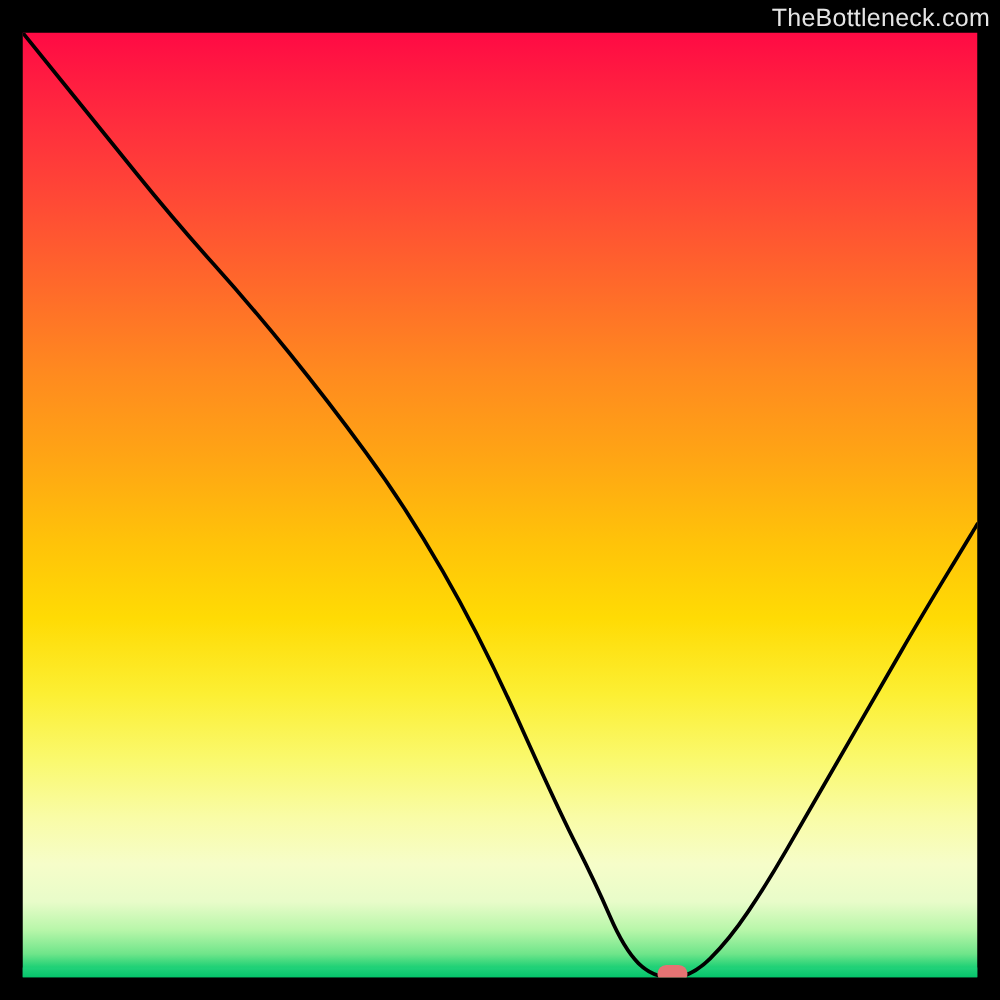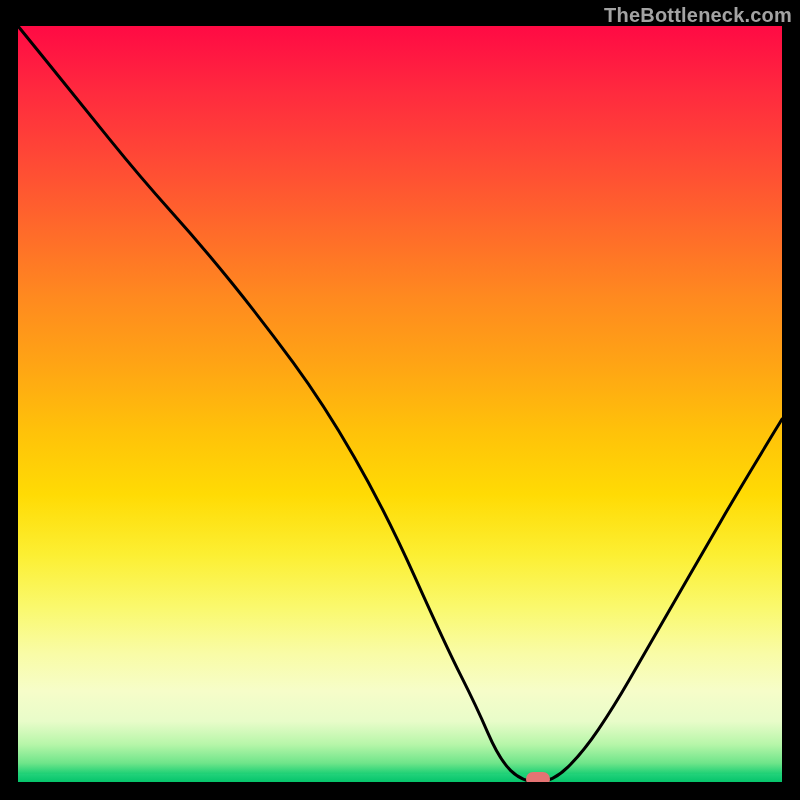--- a/index.html
+++ b/index.html
@@ -12,23 +12,23 @@
   }
   .wrap {
     position: relative;
     width: 800px;
     height: 800px;
   }
   .watermark {
     position: absolute;
     top: 4px;
     right: 8px;
-    color: #a3a3a3;
+    color: #e5e5e5;
     font-size: 20px;
-    font-weight: 700;
+    font-weight: 400;
     letter-spacing: 0.2px;
     z-index: 10;
   }
   .plot {
     position: absolute;
     left: 18px;
     top: 26px;
     width: 764px;
     height: 756px;
     overflow: hidden;

